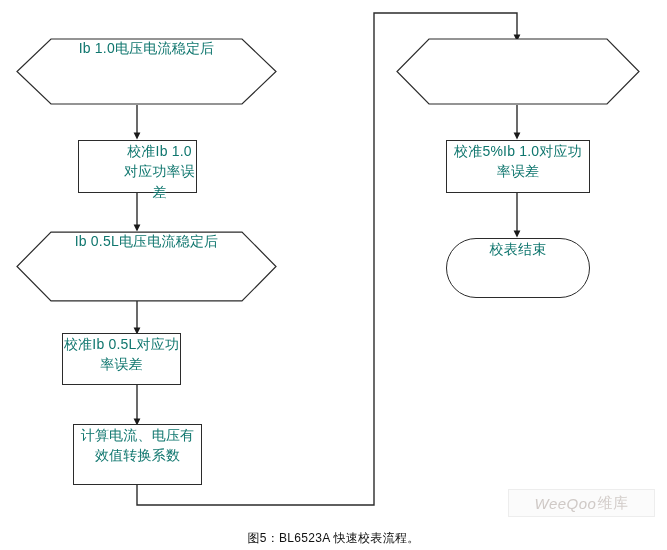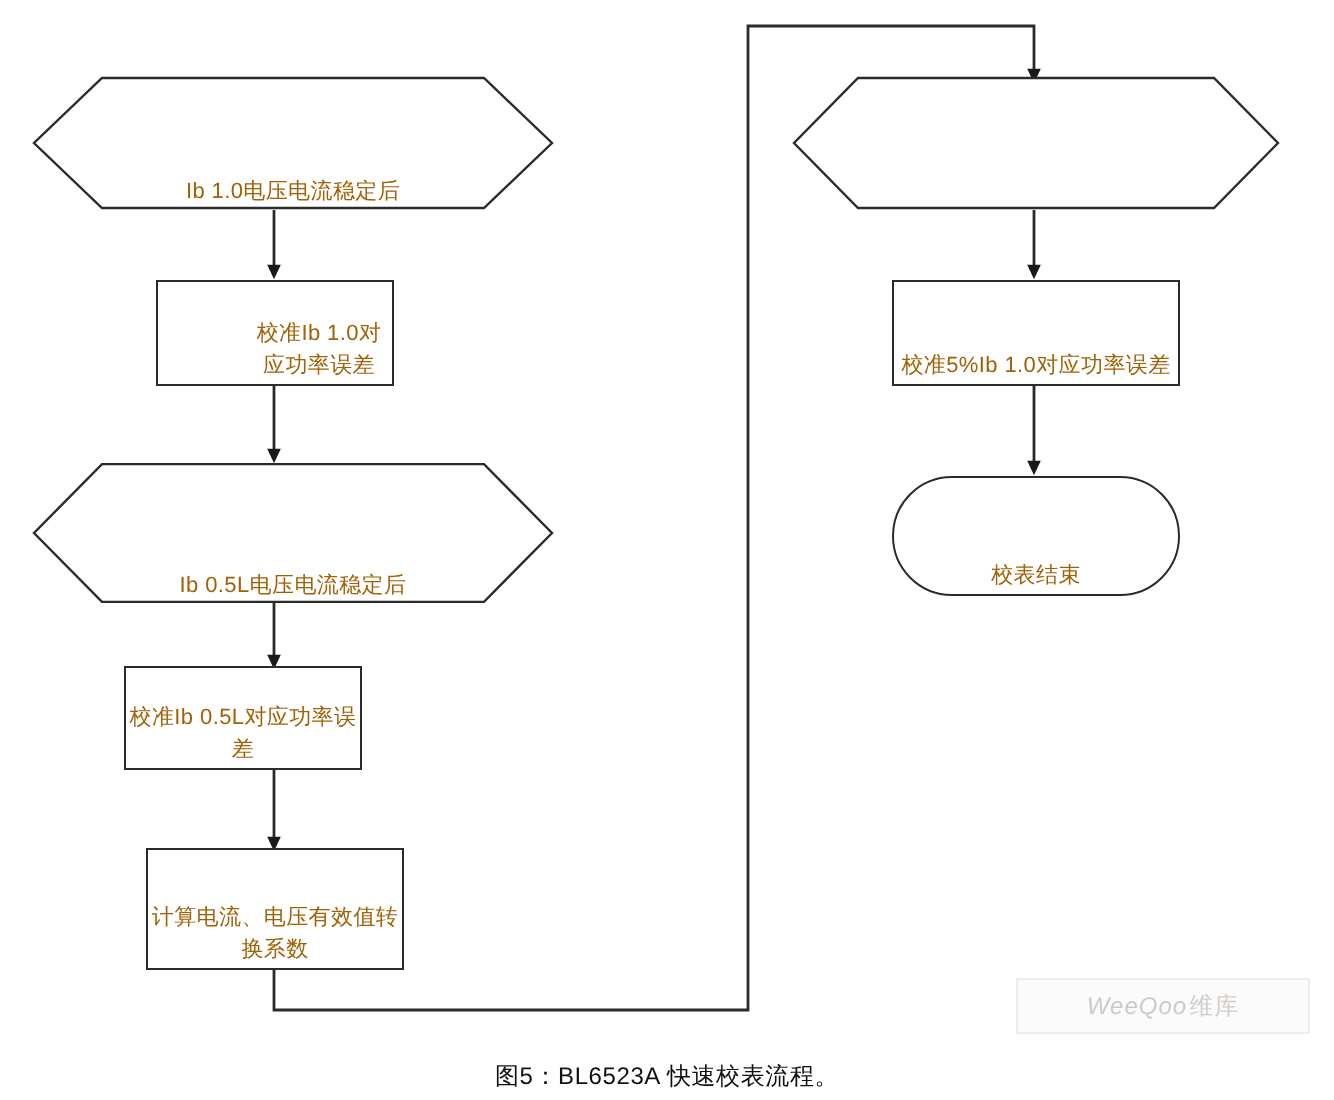--- a/index.html
+++ b/index.html
@@ -17,25 +17,25 @@
   #canvas {
     position: absolute;
     left: 0; top: 0;
     width: 667px;
     height: 550px;
   }
   .node {
     position: absolute;
     box-sizing: border-box;
     display: flex;
-    align-items: flex-end;
+    align-items: flex-start;
     justify-content: center;
     text-align: center;
-    color: #a16207;
-    font-size: 11px;
+    color: #0f766e;
+    font-size: 14px;
     line-height: 1.45;
     letter-spacing: 0.2px;
     background: #ffffff;
   }
   .node.rect {
     border: 1px solid #2b2b2b;
   }
   .node.terminal {
     border: 1px solid #2b2b2b;
     border-radius: 999px;
@@ -67,21 +67,21 @@
   }
   .watermark {
     position: absolute;
     display: flex;
     align-items: center;
     justify-content: center;
     border: 1px solid #ededed;
     background: #fbfbfb;
     color: #cfc9c6;
     font-style: italic;
-    font-size: 12px;
+    font-size: 15px;
     letter-spacing: 0.5px;
     user-select: none;
   }
   .wm-cn {
     font-style: normal;
     color: #d3cdca;
     margin-left: 1px;
   }
 </style>
 </head>

